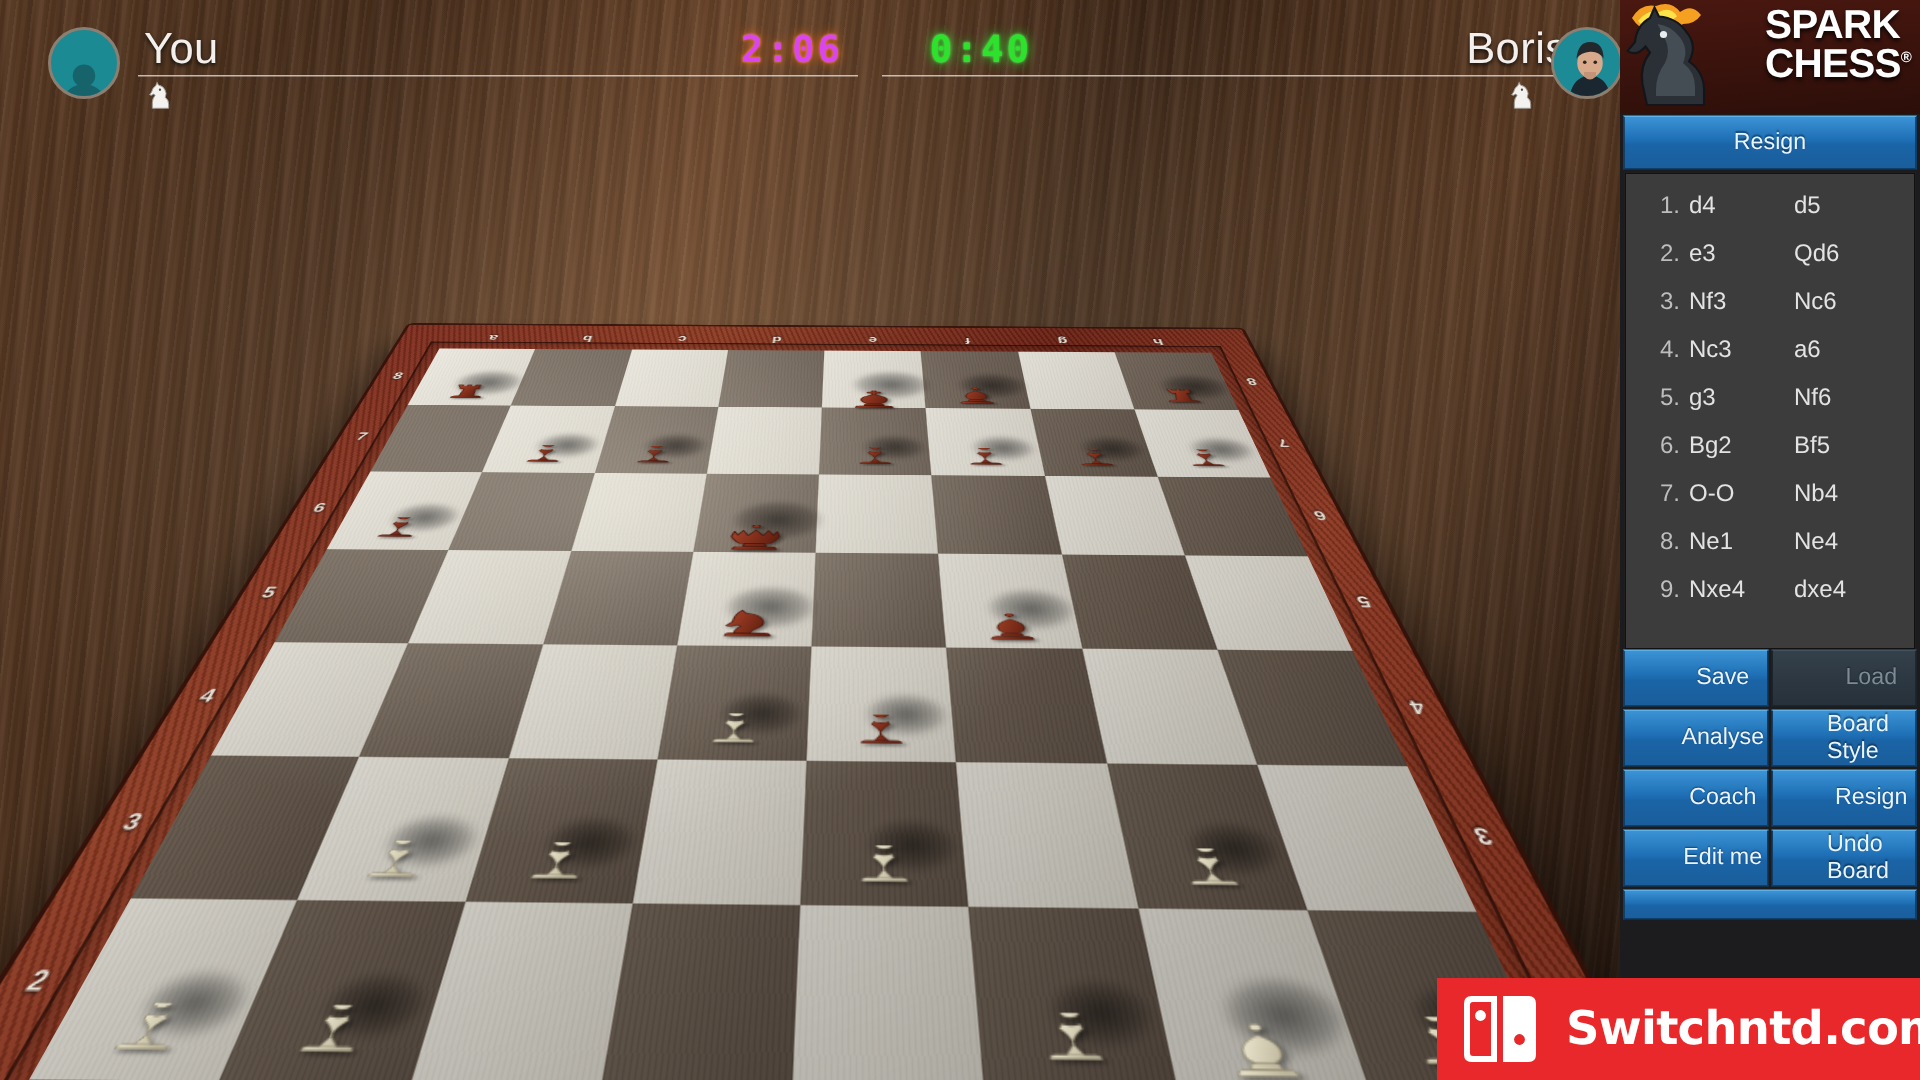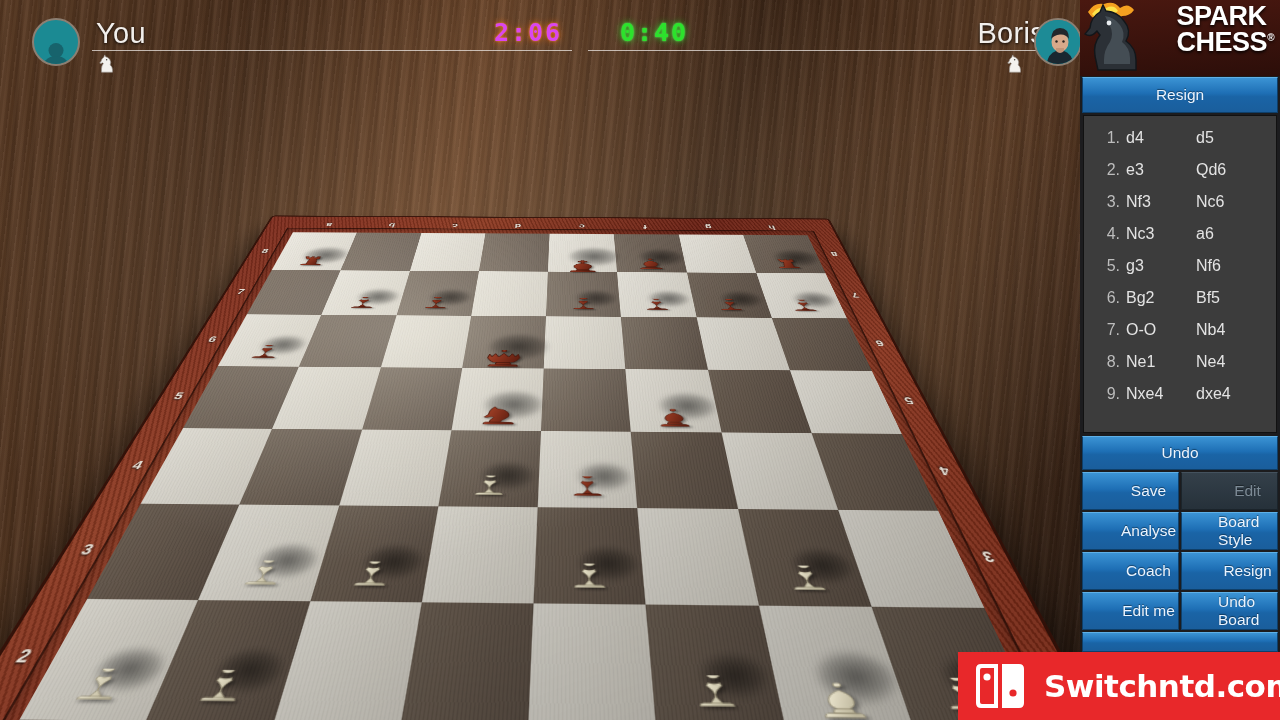--- a/index.html
+++ b/index.html
@@ -742,25 +742,24 @@
         <div class="move-w">Ne1</div>
         <div class="move-b">Ne4</div>
       </div>
       <div class="move-row">
         <div class="move-num">9.</div>
         <div class="move-w">Nxe4</div>
         <div class="move-b">dxe4</div>
       </div>
     </div>
 
-  <div class="btn" id="btn-undo">Undo</div>
 
   <div class="btn-grid">
     <div class="btn">Save</div>
-    <div class="btn disabled">Edit</div>
+    <div class="btn disabled">Load</div>
     <div class="btn">Analyse</div>
     <div class="btn">Board Style</div>
     <div class="btn">Coach</div>
     <div class="btn">Resign</div>
     <div class="btn">Edit me</div>
     <div class="btn">Undo Board</div>
   </div>
 
   <div class="btn" id="btn-extra"></div>
 </div>

